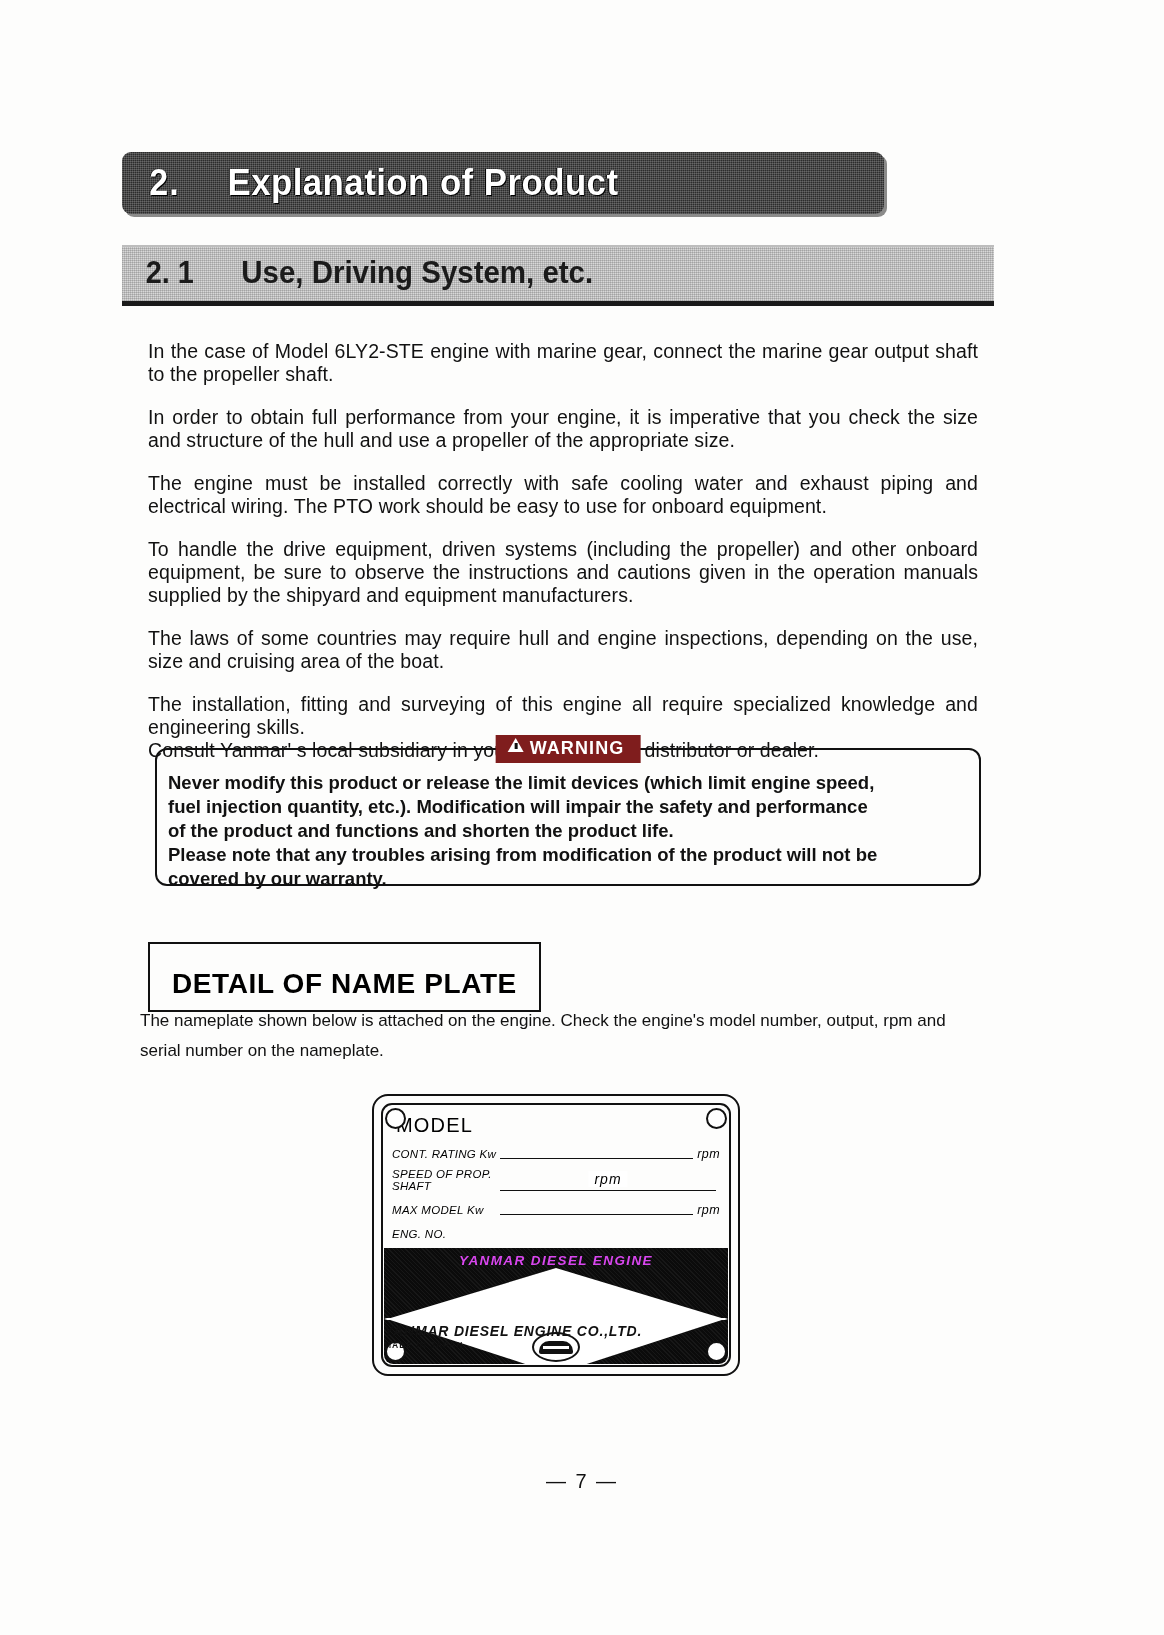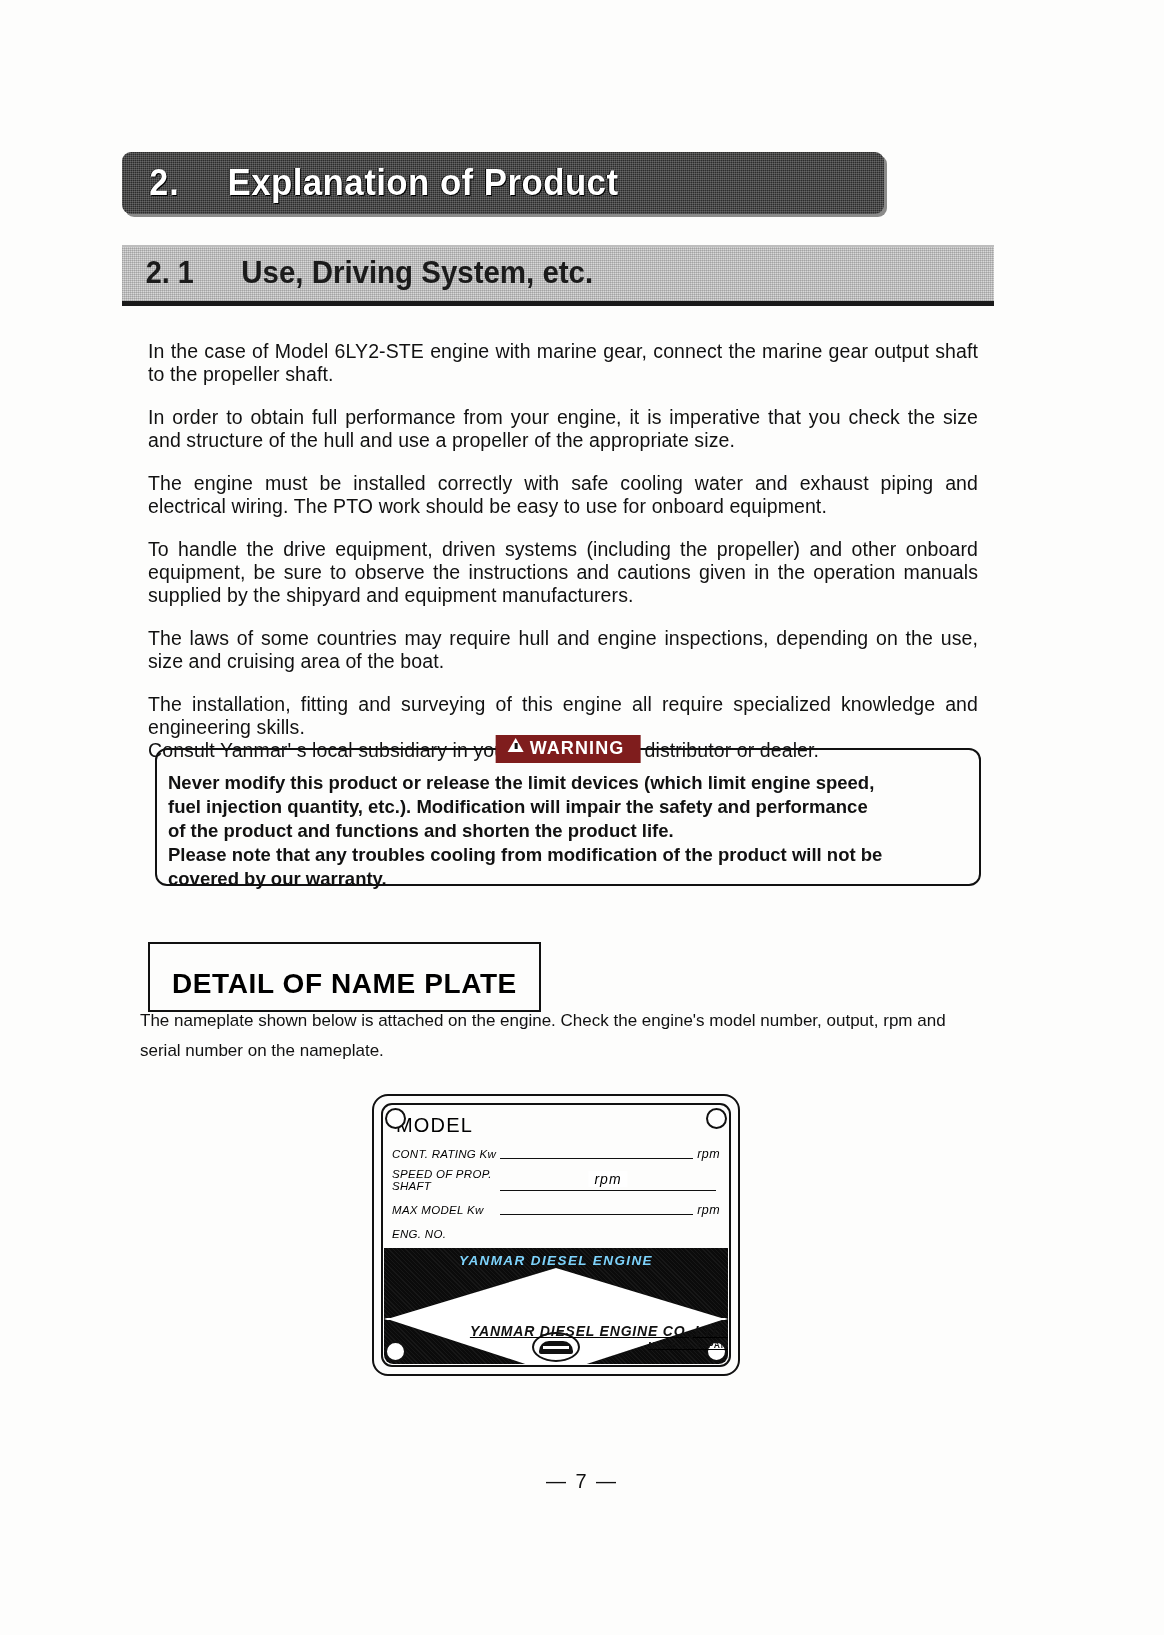--- a/index.html
+++ b/index.html
@@ -295,21 +295,21 @@
     inset: 0;
     background:
       repeating-linear-gradient(45deg, rgba(255,255,255,.05) 0 1px, rgba(0,0,0,0) 1px 3px);
     pointer-events: none;
   }
   .np-brand-top {
     position: absolute;
     top: 5px;
     left: 0; right: 0;
     text-align: center;
-    color: #7dd3fc;
+    color: #d946ef;
     font-size: 13.5px;
     font-weight: bold;
     font-style: italic;
     letter-spacing: 1.4px;
     z-index: 3;
   }
   
   .bowtie-top {
     position: absolute;
     left: 0; right: 0;
@@ -357,23 +357,22 @@
     left: 4px;
     top: 5px;
     right: 4px;
     height: 3px;
     background: #fff;
   }
   .np-brand-bottom {
     position: absolute;
     left: 0; right: 0;
     bottom: 14px;
-    text-align: right;
+    text-align: left;
     z-index: 6;
-    text-decoration: underline;
   }
   .np-brand-bottom .co {
     color: #111;
     font-size: 14px;
     font-weight: bold;
     font-style: italic;
     letter-spacing: 0.8px;
     display: block;
   }
   .np-brand-bottom .made {
@@ -424,21 +423,21 @@
   <div class="warning-wrap">
     <div class="warning-frame"></div>
     <div class="warning-label">
       <span class="warn-tri"></span>
       <span>WARNING</span>
     </div>
     <div class="warning-body">
       <p>Never modify this product or release the limit devices  (which limit engine speed,</p>
       <p>fuel injection quantity, etc.).  Modification will impair the safety and performance</p>
       <p>of the product and functions and shorten the product life.</p>
-      <p>Please note that any troubles cooling from modification of the product will not be</p>
+      <p>Please note that any troubles arising from modification of the product will not be</p>
       <p>covered by our warranty.</p>
     </div>
   </div>
 
   <div class="detail-box">
     <span>DETAIL OF NAME PLATE</span>
   </div>
 
   <div class="nameplate-desc">The nameplate shown below is attached on the engine. Check the engine's model number, output, rpm and serial number on the nameplate.</div>
 

